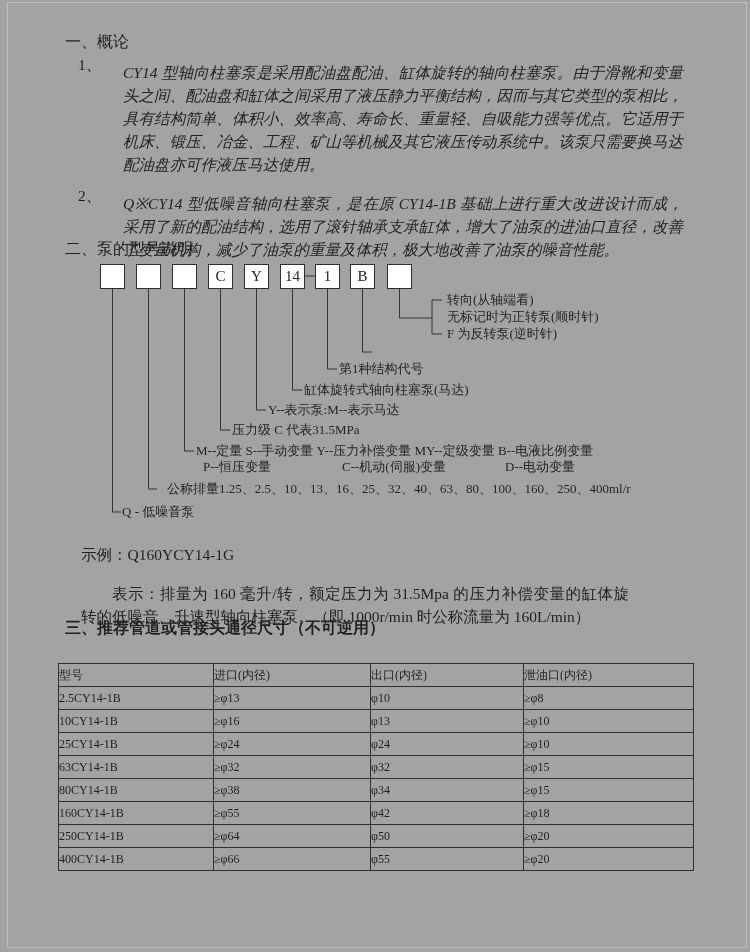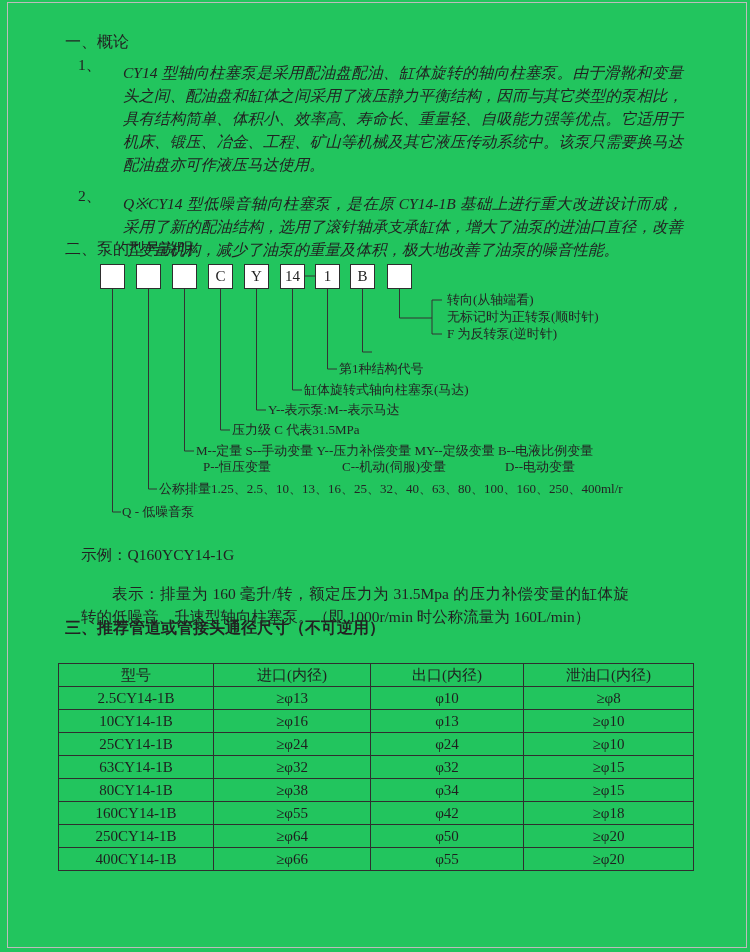--- a/index.html
+++ b/index.html
@@ -1,17 +1,17 @@
 <!DOCTYPE html>
 <html><head>
 <meta charset="utf-8">
 <style>
   html,body{margin:0;padding:0;background:#ffffff;}
   .page{
-    position:relative;width:750px;height:952px;background:#22c55e;
+    position:relative;width:750px;height:952px;background:#a3a3a3;
     font-family:"Liberation Serif","DejaVu Serif",serif;color:#222222;
     overflow:hidden;
   }
   .frame{position:absolute;top:2px;left:7px;right:3px;bottom:4px;border:1px solid #bcbcbc;pointer-events:none;}
   .sec-heading{position:absolute;left:65px;margin:0;font-size:16px;font-weight:normal;line-height:23px;white-space:nowrap;}
   #h-overview{top:30px;}
   #h-model{top:237px;}
   #h-pipe{top:616px;font-weight:bold;}
   .items{position:absolute;top:53px;left:65px;width:626px;font-size:15.5px;line-height:23px;}
   .item{display:flex;}
@@ -26,22 +26,22 @@
   }
   .dlabel{position:absolute;white-space:nowrap;line-height:16px;color:#242424;}
   
   .example{position:absolute;top:527px;left:65px;width:580px;font-size:15.5px;line-height:23px;}
   .example p{margin:16px;}
   .example .l2{text-indent:2em;text-align:justify;}
   
   .tablewrap{position:absolute;top:663px;left:58px;}
   table{border-collapse:collapse;width:635px;table-layout:fixed;}
   th,td{
-    border:1px solid #2f2f2f;height:22px;padding:0;text-align:center;
-    font-size:15px;font-weight:normal;color:#1f1f1f;margin-left:33px;
+    border:1px solid #2f2f2f;height:22px;padding:0;text-align:left;
+    font-size:12px;font-weight:normal;color:#1f1f1f;margin-left:33px;
   }
 </style>
 </head>
 <body>
 
 <div class="page">
   <div class="frame"></div>
 
   <h2 class="sec-heading" id="h-overview">一、概论</h2>
 
@@ -89,21 +89,21 @@
     <span class="dlabel" style="left:447px;top:53px">无标记时为正转泵(顺时针)</span>
     <span class="dlabel" style="left:447px;top:70px">F 为反转泵(逆时针)</span>
     <span class="dlabel" style="left:339px;top:105px">第1种结构代号</span>
     <span class="dlabel" style="left:304px;top:126px">缸体旋转式轴向柱塞泵(马达)</span>
     <span class="dlabel" style="left:268px;top:146px">Y--表示泵:M--表示马达</span>
     <span class="dlabel" style="left:232px;top:166px">压力级 C 代表31.5MPa</span>
     <span class="dlabel" style="left:196px;top:187px">M--定量 S--手动变量 Y--压力补偿变量 MY--定级变量 B--电液比例变量</span>
     <span class="dlabel" style="left:203px;top:203px">P--恒压变量</span>
     <span class="dlabel" style="left:342px;top:203px">C--机动(伺服)变量</span>
     <span class="dlabel" style="left:505px;top:203px">D--电动变量</span>
-    <span class="dlabel" style="left:159px;top:225px">公称排量1.25、2.5、10、13、16、25、32、40、63、80、100、160、250、400ml/r</span>
+    <span class="dlabel" style="left:167px;top:225px">公称排量1.25、2.5、10、13、16、25、32、40、63、80、100、160、250、400ml/r</span>
     <span class="dlabel" style="left:122px;top:248px">Q - 低噪音泵</span>
   </div>
 
   <div class="example">
     <p class="l1">示例：Q160YCY14-1G</p>
     <p class="l2">表示：排量为 160 毫升/转，额定压力为 31.5Mpa 的压力补偿变量的缸体旋转的低噪音、升速型轴向柱塞泵。（即 1000r/min 时公称流量为 160L/min）</p>
   </div>
 
   <h2 class="sec-heading" id="h-pipe">三、推荐管道或管接头通径尺寸（不可逆用）</h2>
 

